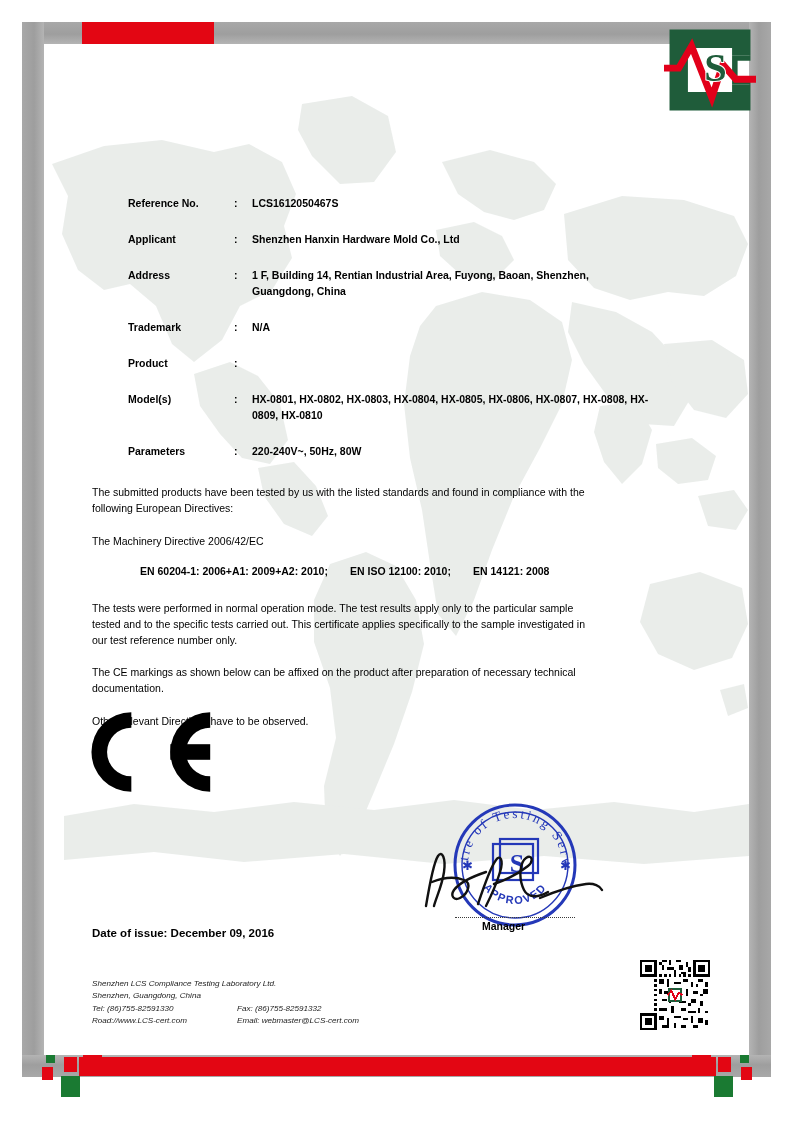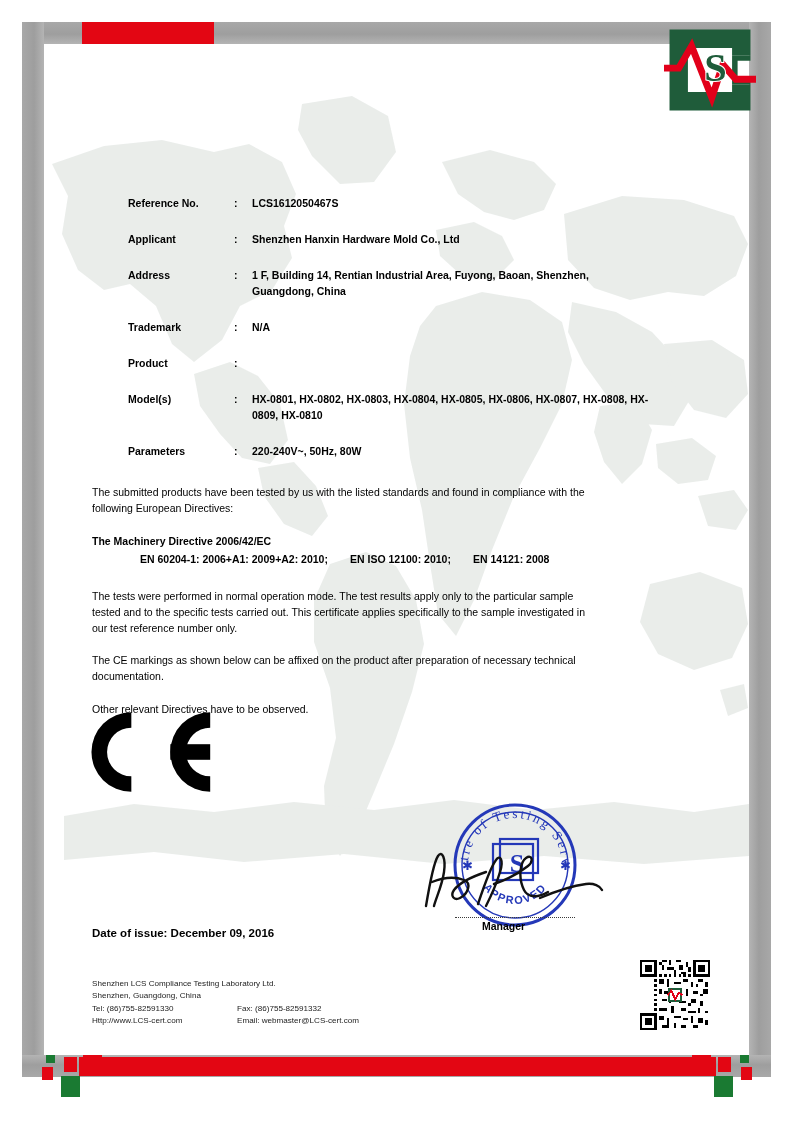--- a/index.html
+++ b/index.html
@@ -126,21 +126,21 @@
     position: absolute;
     left: 92px; top: 485px;
     width: 505px;
   }
   .para {
     font-size: 10.5px;
     color: #000;
     line-height: 1.52;
     margin-bottom: 17px;
   }
-  .para-bold { font-weight: bold; margin-bottom: 2px; }
+  .para-bold { font-weight: normal; margin-bottom: 14px; }
   .standards {
     font-size: 10.5px;
     font-weight: bold;
     color: #000;
     line-height: 1.5;
     margin-bottom: 21px;
     padding-left: 48px;
   }
   .standards span { margin-right: 22px; }
 
@@ -183,20 +183,21 @@
   }
 
   
   .footer {
     position: absolute;
     left: 92px; top: 978px;
     width: 430px;
     font-size: 8.1px;
     color: #1c1c1c;
     line-height: 1.52;
+    font-style: italic;
   }
   .footer-contact { display: flex; }
   .footer-contact .c1 { width: 145px; flex: 0 0 145px; }
   .footer-contact .c2 { flex: 1 1 auto; }
 
   
   .qr {
     position: absolute;
     left: 640px; top: 960px;
     width: 70px; height: 70px;
@@ -386,21 +387,21 @@
   <div class="issue-date">Date of issue: December 09, 2016</div>
 
   <div class="footer">
     <div>Shenzhen LCS Compliance Testing Laboratory Ltd.</div>
     <div>Shenzhen, Guangdong, China</div>
     <div class="footer-contact">
       <div class="c1">Tel: (86)755-82591330</div>
       <div class="c2">Fax: (86)755-82591332</div>
     </div>
     <div class="footer-contact">
-      <div class="c1">Http://www.LCS-cert.com</div>
+      <div class="c1">Road://www.LCS-cert.com</div>
       <div class="c2">Email: webmaster@LCS-cert.com</div>
     </div>
   </div>
 
   <svg class="qr" viewBox="0 0 29 29" shape-rendering="crispEdges">
     <rect width="29" height="29" fill="#ffffff"></rect>
     <g fill="#000000">
 
       <rect x="0" y="0" width="7" height="1"></rect>
         <rect x="0" y="6" width="7" height="1"></rect>

